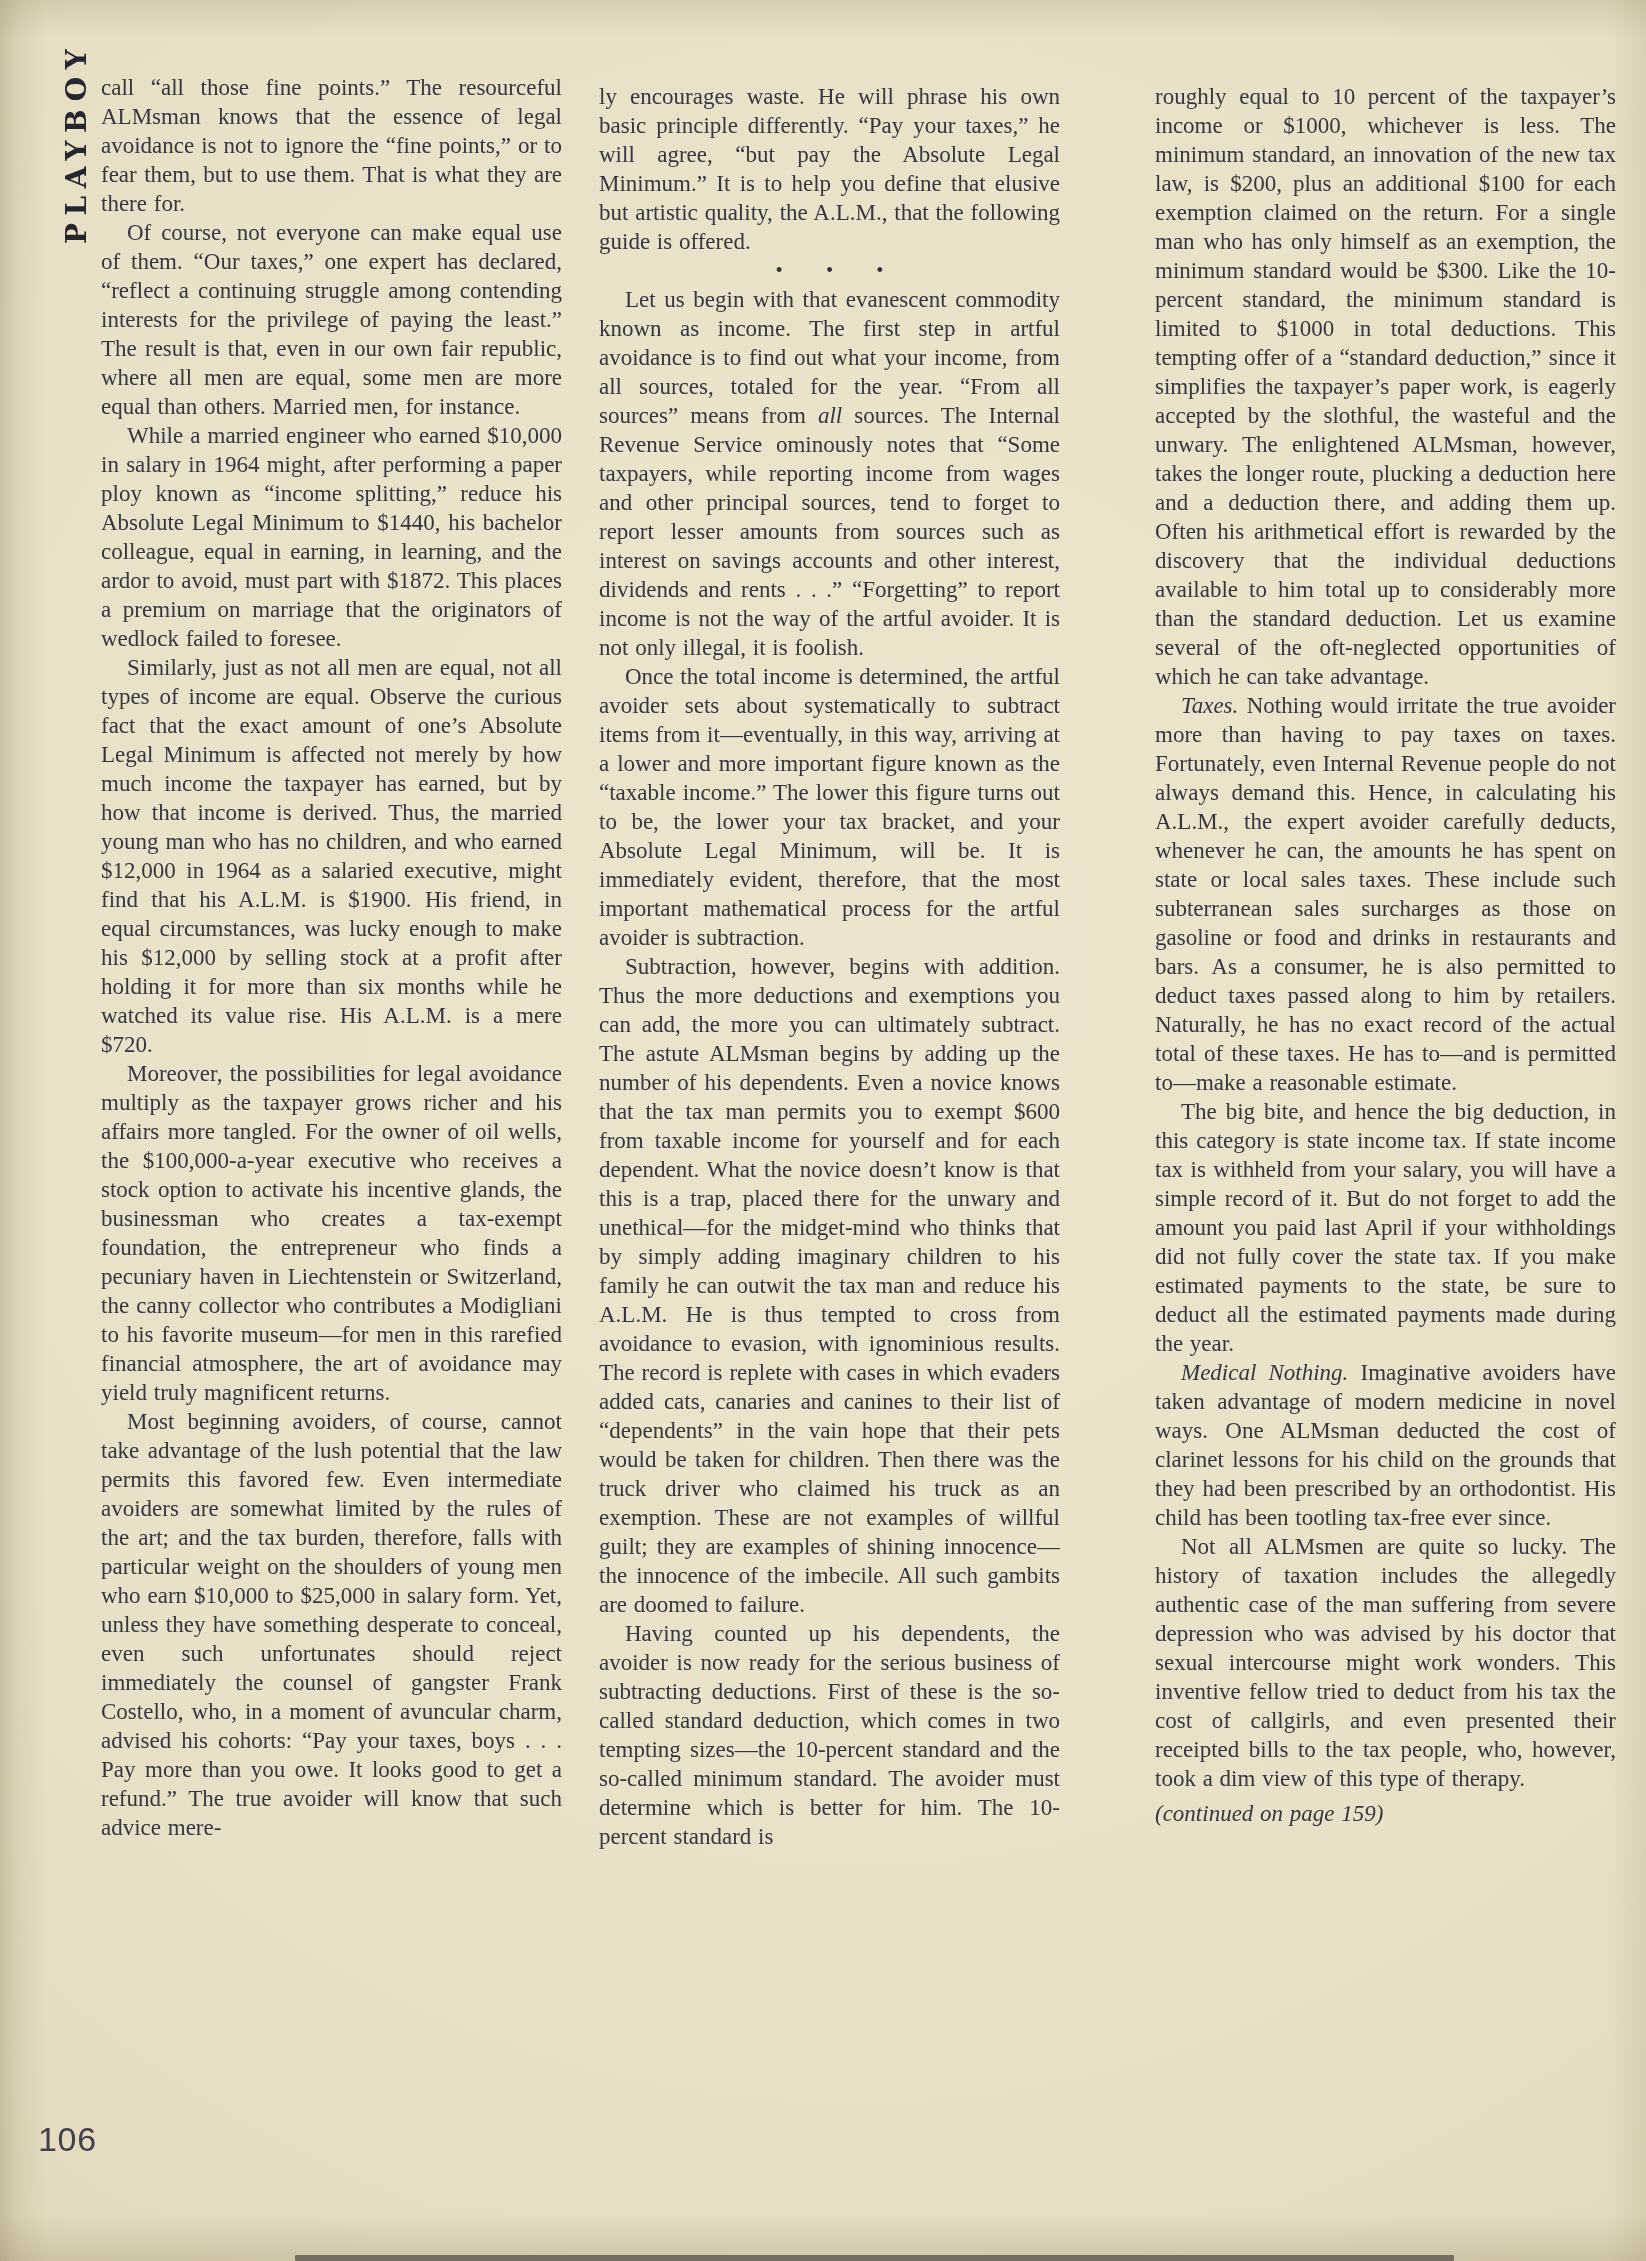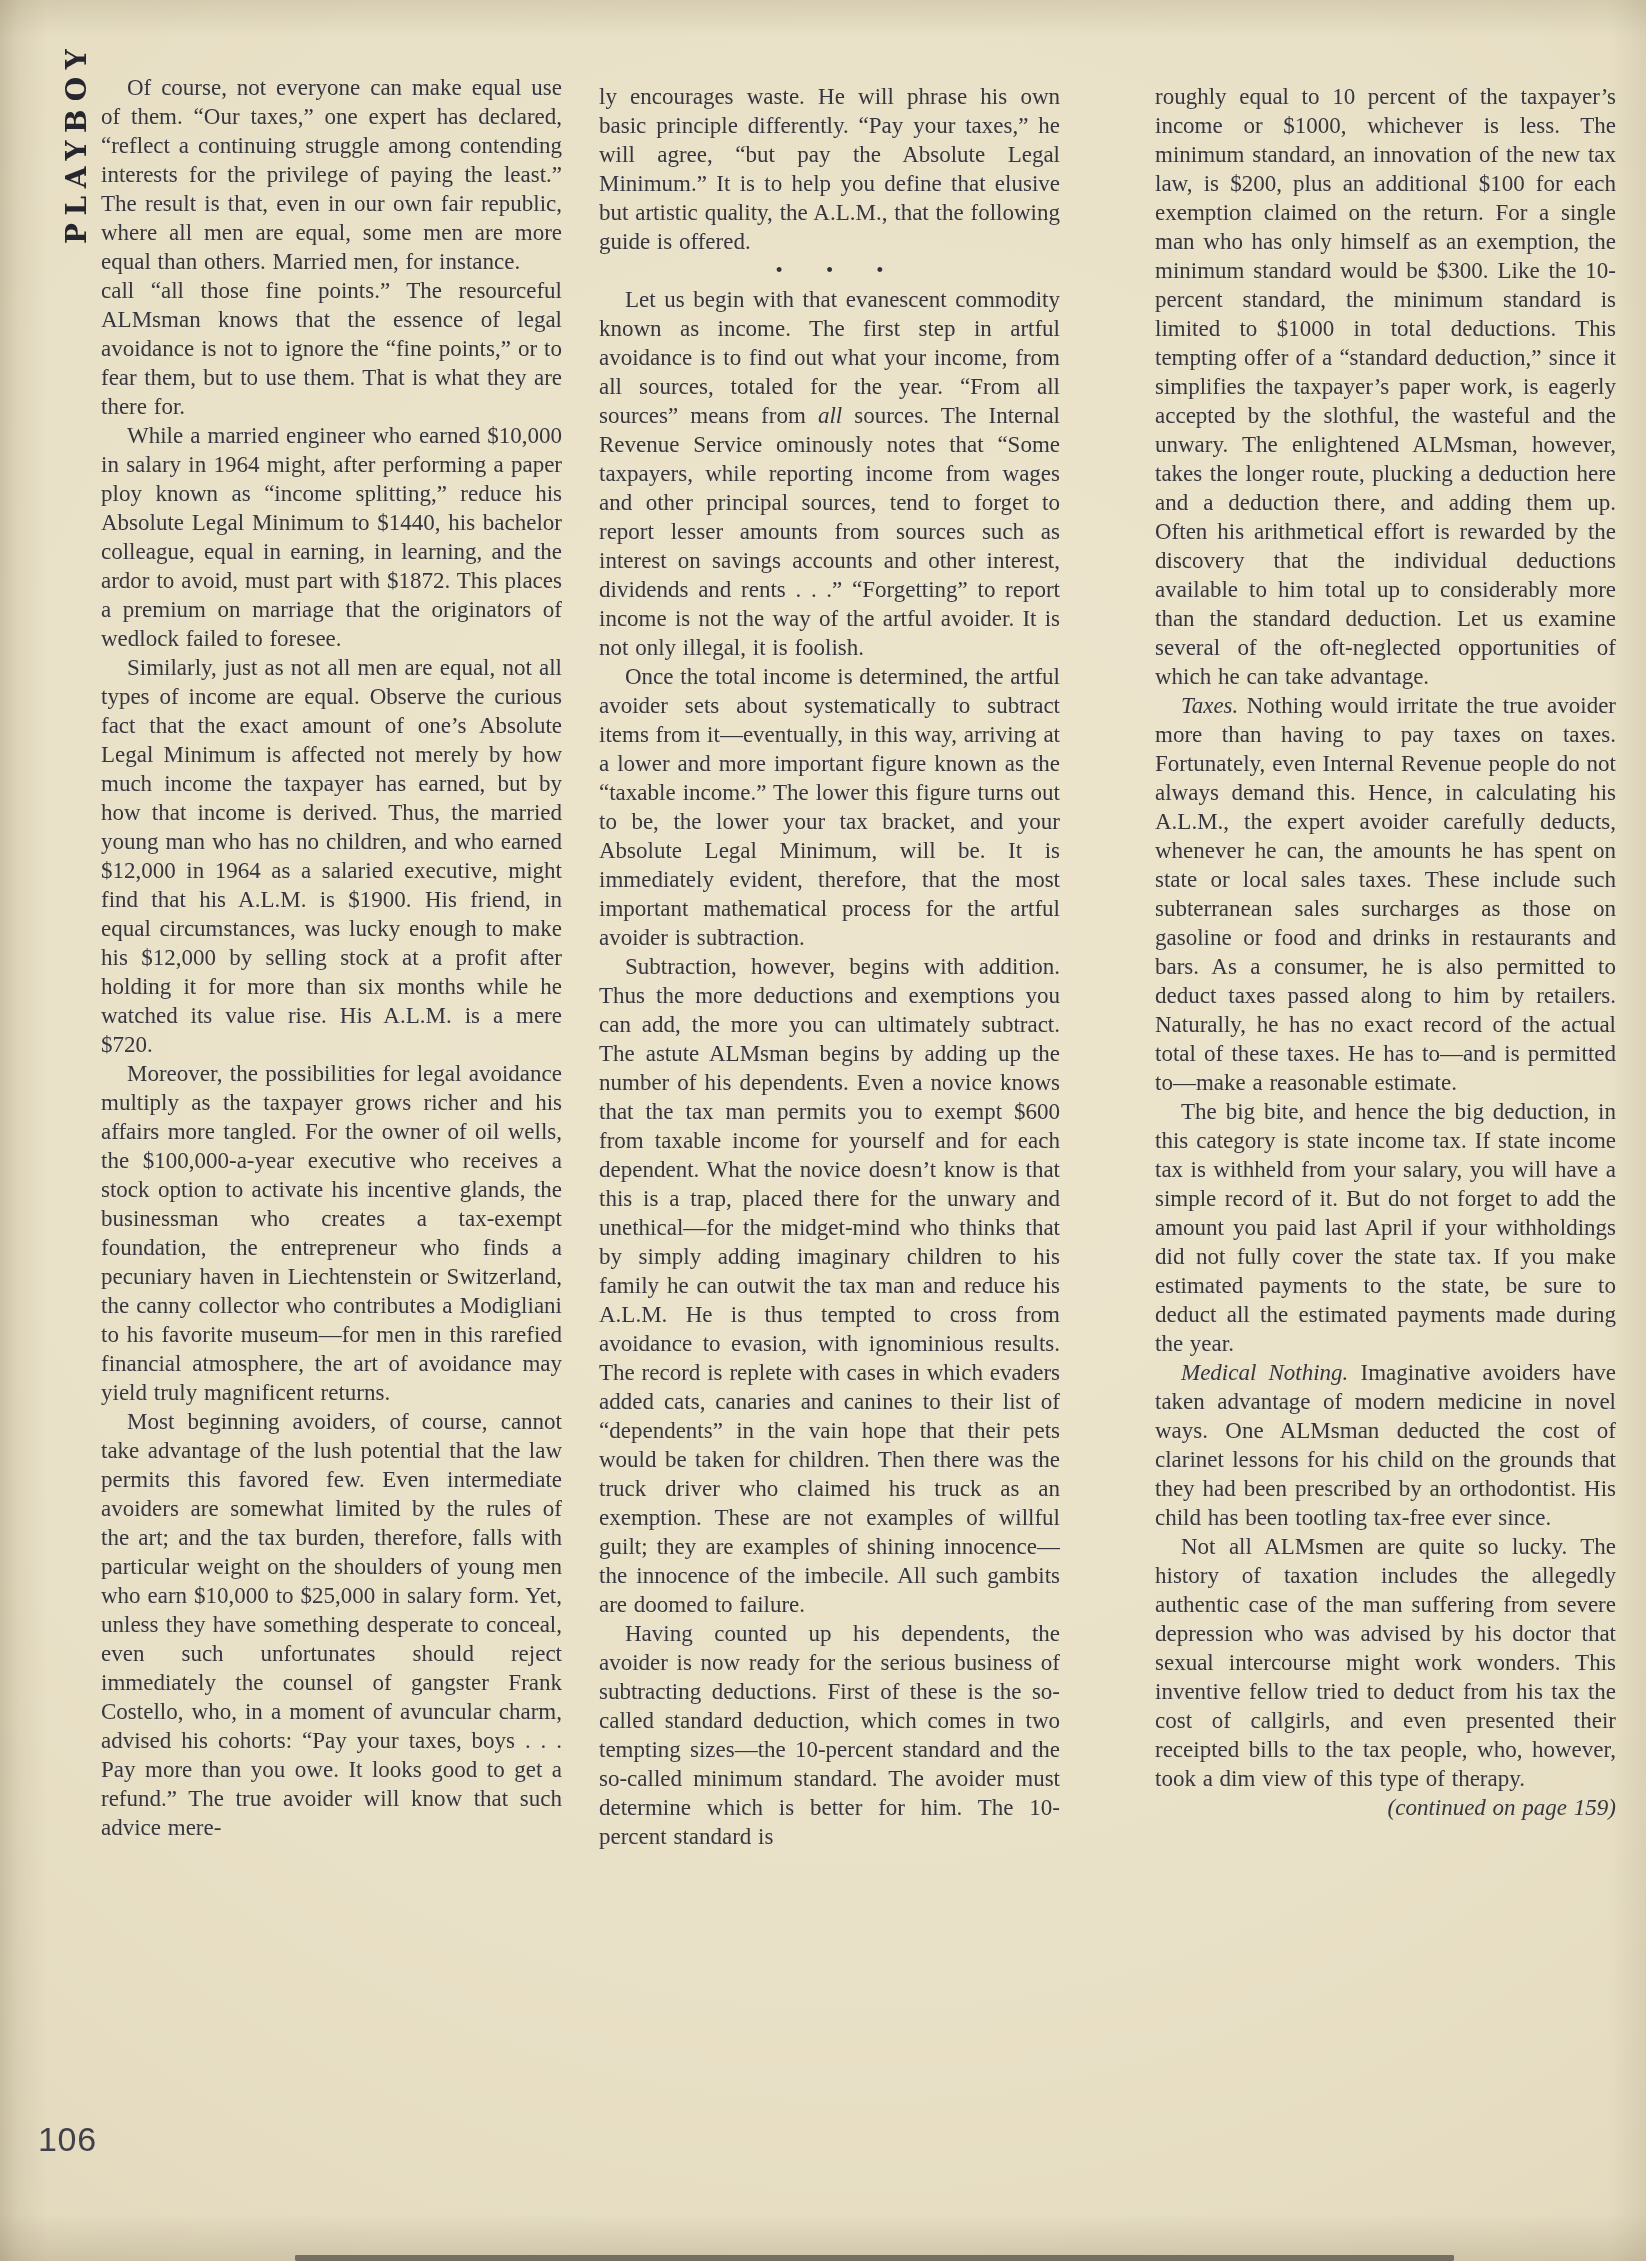--- a/index.html
+++ b/index.html
@@ -26,41 +26,41 @@
     font-size:23px;line-height:29px;color:#363640;
     text-align:justify;word-spacing:1px;
   }
   .col p{margin:0;}
   .col p.indent{text-indent:26px;}
   .col p.separator{
     text-align:center;text-indent:0;
     font-size:20.6px;word-spacing:38px;line-height:29px;color:#33333c;
   }
   .col p.continuation{
-    text-align:right;font-style:italic;text-indent:0;
+    font-style:italic;text-indent:0;margin-top:6px;
   }
   .pagenum{
     position:absolute;left:38px;top:2120px;
     font-family:"Liberation Sans","DejaVu Sans",sans-serif;
     font-size:34px;color:#41414a;letter-spacing:0.7px;
   }
   .scan-edge{
     position:absolute;left:295px;top:2255px;width:1159px;height:6.2px;
     background:#5d594f;opacity:0.8;border-radius:1.4px;
   }
   i{font-style:italic;}
 </style>
 </head>
 <body>
 
 <div class="page">
   <div class="spine">PLAYBOY</div>
   <div class="col" style="left:101px;top:73px;">
+      <p class="body">call “all those fine points.” The resourceful ALMsman knows that the essence of legal avoidance is not to ignore the “fine points,” or to fear them, but to use them. That is what they are there for.</p>
       <p class="body indent">Of course, not everyone can make equal use of them. “Our taxes,” one expert has declared, “reflect a continuing struggle among contending interests for the privilege of paying the least.” The result is that, even in our own fair republic, where all men are equal, some men are more equal than others. Married men, for instance.</p>
-      <p class="body">call “all those fine points.” The resourceful ALMsman knows that the essence of legal avoidance is not to ignore the “fine points,” or to fear them, but to use them. That is what they are there for.</p>
       <p class="body indent">While a married engineer who earned $10,000 in salary in 1964 might, after performing a paper ploy known as “income splitting,” reduce his Absolute Legal Minimum to $1440, his bachelor colleague, equal in earning, in learning, and the ardor to avoid, must part with $1872. This places a premium on marriage that the originators of wedlock failed to foresee.</p>
       <p class="body indent">Similarly, just as not all men are equal, not all types of income are equal. Observe the curious fact that the exact amount of one’s Absolute Legal Minimum is affected not merely by how much income the taxpayer has earned, but by how that income is derived. Thus, the married young man who has no children, and who earned $12,000 in 1964 as a salaried executive, might find that his A.L.M. is $1900. His friend, in equal circumstances, was lucky enough to make his $12,000 by selling stock at a profit after holding it for more than six months while he watched its value rise. His A.L.M. is a mere $720.</p>
       <p class="body indent">Moreover, the possibilities for legal avoidance multiply as the taxpayer grows richer and his affairs more tangled. For the owner of oil wells, the $100,000-a-year executive who receives a stock option to activate his incentive glands, the businessman who creates a tax-exempt foundation, the entrepreneur who finds a pecuniary haven in Liechtenstein or Switzerland, the canny collector who contributes a Modigliani to his favorite museum—for men in this rarefied financial atmosphere, the art of avoidance may yield truly magnificent returns.</p>
       <p class="body indent">Most beginning avoiders, of course, cannot take advantage of the lush potential that the law permits this favored few. Even intermediate avoiders are somewhat limited by the rules of the art; and the tax burden, therefore, falls with particular weight on the shoulders of young men who earn $10,000 to $25,000 in salary form. Yet, unless they have something desperate to conceal, even such unfortunates should reject immediately the counsel of gangster Frank Costello, who, in a moment of avuncular charm, advised his cohorts: “Pay your taxes, boys . . . Pay more than you owe. It looks good to get a refund.” The true avoider will know that such advice mere-</p>
     </div>
   <div class="col" style="left:599px;top:82px;">
       <p class="body">ly encourages waste. He will phrase his own basic principle differently. “Pay your taxes,” he will agree, “but pay the Absolute Legal Minimum.” It is to help you define that elusive but artistic quality, the A.L.M., that the following guide is offered.</p>
       <p class="separator">• • •</p>
       <p class="body indent">Let us begin with that evanescent commodity known as income. The first step in artful avoidance is to find out what your income, from all sources, totaled for the year. “From all sources” means from <i>all</i> sources. The Internal Revenue Service ominously notes that “Some taxpayers, while reporting income from wages and other principal sources, tend to forget to report lesser amounts from sources such as interest on savings accounts and other interest, dividends and rents . . .” “Forgetting” to report income is not the way of the artful avoider. It is not only illegal, it is foolish.</p>
       <p class="body indent">Once the total income is determined, the artful avoider sets about systematically to subtract items from it—eventually, in this way, arriving at a lower and more important figure known as the “taxable income.” The lower this figure turns out to be, the lower your tax bracket, and your Absolute Legal Minimum, will be. It is immediately evident, therefore, that the most important mathematical process for the artful avoider is subtraction.</p>

